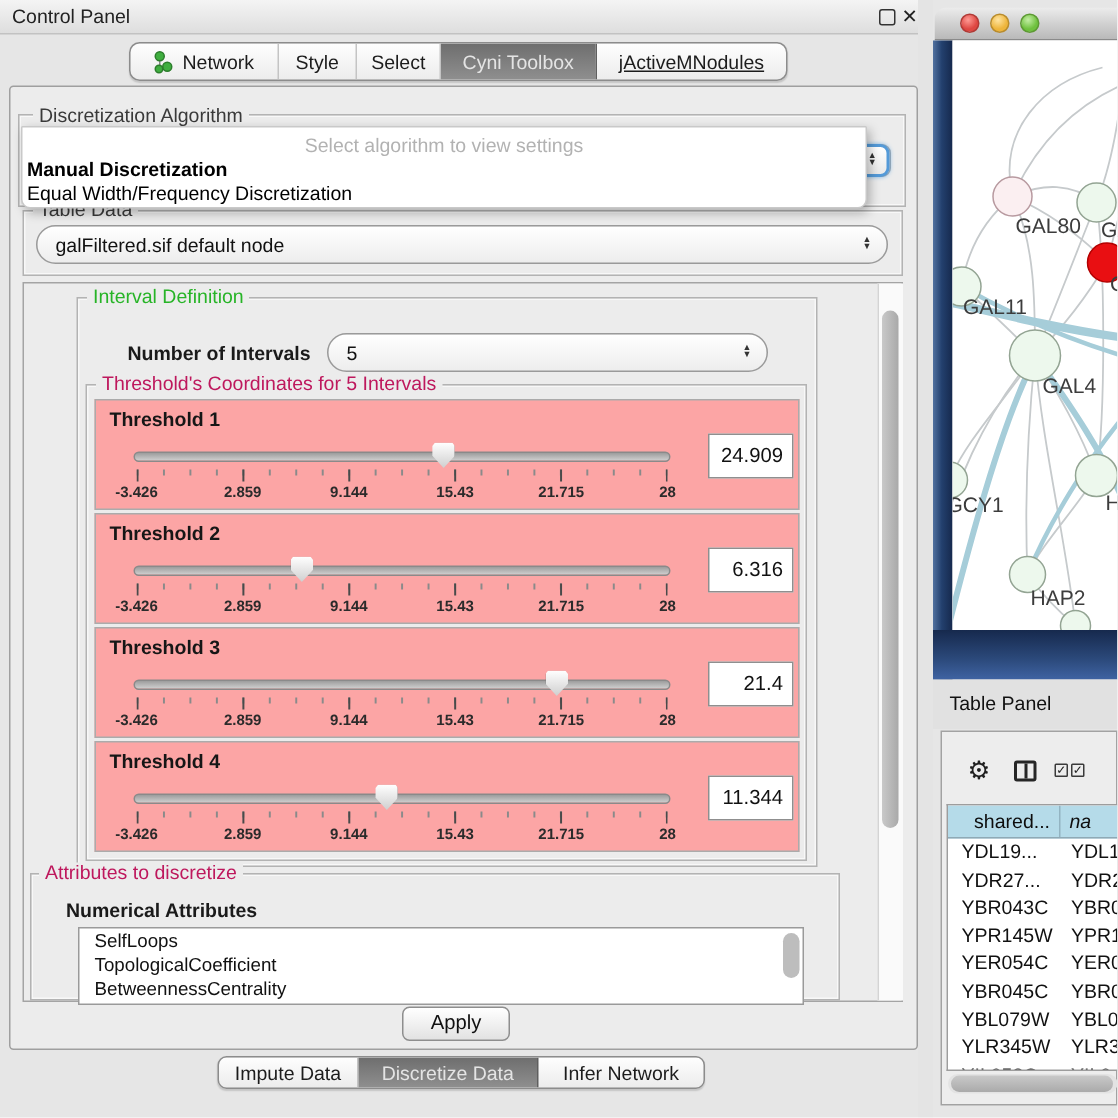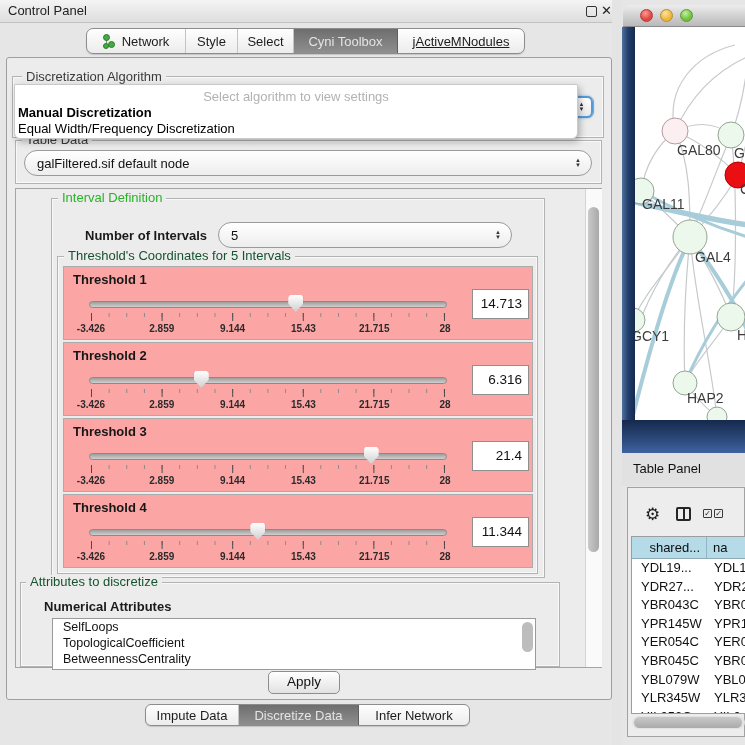--- a/index.html
+++ b/index.html
@@ -26,21 +26,21 @@
   .net-icon i:nth-child(1){left:0;top:0;}
   .net-icon i:nth-child(2){left:5px;top:7px;}
   .net-icon i:nth-child(3){left:0;top:9px;width:4px;height:4px;}
   .net-icon::before{content:"";position:absolute;left:3px;top:3px;width:1px;height:8px;background:#888;}
 
   .main-panel{left:6px;top:57px;width:606px;height:643px;background:#ececec;border:1px solid #9f9f9f;border-radius:3px;box-sizing:border-box;}
 
   .group{border:1px solid #b3b3b3;box-shadow:inset 0 0 0 1px #f8f8f8;box-sizing:border-box;}
   .group-title{position:absolute;background:#ececec;padding:0 4px;font-size:13px;line-height:14px;}
   .gt-green{color:#27b427;}
-  .gt-blue{color:#14532d;}
+  .gt-blue{color:#be185d;}
   .gt-dark{color:#3a3a3a;}
 
   .combo{background:linear-gradient(#ffffff,#ededed);border:1px solid #9a9a9a;border-radius:13px;
          box-sizing:border-box;display:flex;align-items:center;font-size:13px;color:#111;}
   .combo .val{padding-left:12px;flex:1;}
   .spin{display:flex;flex-direction:column;align-items:center;line-height:5px;font-size:6px;color:#333;margin-right:10px;}
 
   
   .popup{left:14px;top:84px;width:562px;height:53px;background:#fff;border:1px solid #c9c9c9;
          border-radius:1px 1px 6px 6px;box-shadow:2px 3px 7px rgba(0,0,0,.28);z-index:30;font-size:13px;}
@@ -100,21 +100,21 @@
   .tp-title{left:633px;top:461px;font-size:13px;color:#111;}
   .tp-panel{left:627px;top:487px;width:118px;height:250px;background:#ededed;border:1px solid #a2a2a2;box-sizing:border-box;}
   .gear{left:645px;top:504px;font-size:17px;color:#1f1f1f;}
   .split-icon{left:676px;top:507px;width:15px;height:14px;border:2px solid #262626;border-radius:2px;box-sizing:border-box;}
   .split-icon::before{content:"";position:absolute;left:4.5px;top:0;width:2px;height:10px;background:#262626;}
   .chk{width:9px;height:9px;border:1.5px solid #3a3a3a;border-radius:1px;font-size:8px;line-height:8px;text-align:center;color:#222;box-sizing:border-box;}
 
   .tbl{left:631px;top:536px;width:114px;height:178px;background:#fff;border:1px solid #9d9d9d;border-right:none;box-sizing:border-box;overflow:hidden;}
   .tbl-head{display:flex;height:21px;background:#b5dbe9;border-bottom:1px solid #8fa9b5;font-size:13px;color:#0d0d0d;}
   .th1{width:75px;border-right:1px solid #93b4c2;text-align:right;padding-right:6px;line-height:21px;box-sizing:border-box;}
-  .th2{flex:1;padding-left:6px;line-height:21px;}
+  .th2{flex:1;padding-left:6px;line-height:21px;font-style:italic;}
   .trow{display:flex;height:18.6px;font-size:13px;color:#111;}
   .td1{width:75px;padding-left:9px;line-height:18.6px;box-sizing:border-box;white-space:nowrap;overflow:hidden;}
   .td2{flex:1;padding-left:7px;line-height:18.6px;white-space:nowrap;overflow:hidden;}
   .hsb-track{left:632px;top:716px;width:113px;height:13px;background:#e3e3e3;border-radius:7px;}
   .hsb-thumb{left:634px;top:717px;width:108px;height:11px;background:linear-gradient(#c9c9c9,#aaaaaa);border-radius:6px;}
 
   .lbl{font-size:13px;}
   .b{font-weight:bold;}
 </style>
 </head>
@@ -209,21 +209,21 @@
       <div class="ticks-major"></div>
       <div class="ticklabels">
         <span style="left:0%">-3.426</span>
         <span style="left:20%">2.859</span>
         <span style="left:40%">9.144</span>
         <span style="left:60%">15.43</span>
         <span style="left:80%">21.715</span>
         <span style="left:100%">28</span>
       </div>
     </div>
-    <div class="vbox">14.713</div>
+    <div class="vbox">24.909</div>
   </div>
 
   <div class="abs tbox" style="top:342px;">
     <div class="tlabel">Threshold 2</div>
     <div class="slider-zone">
       <div class="track"></div>
       <div class="thumb" style="left: 31%;"></div>
       <div class="ticks-minor"></div>
       <div class="ticks-major"></div>
       <div class="ticklabels">

